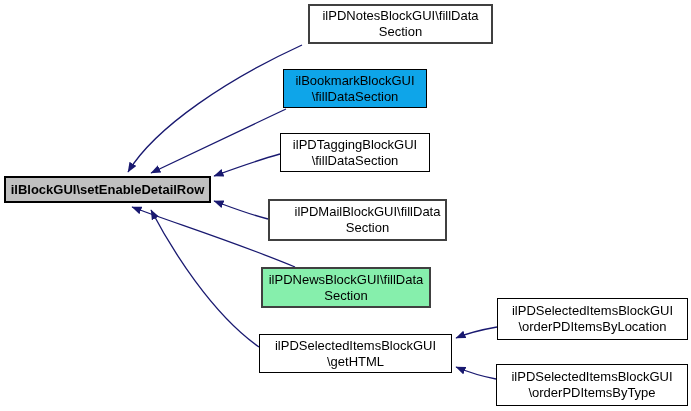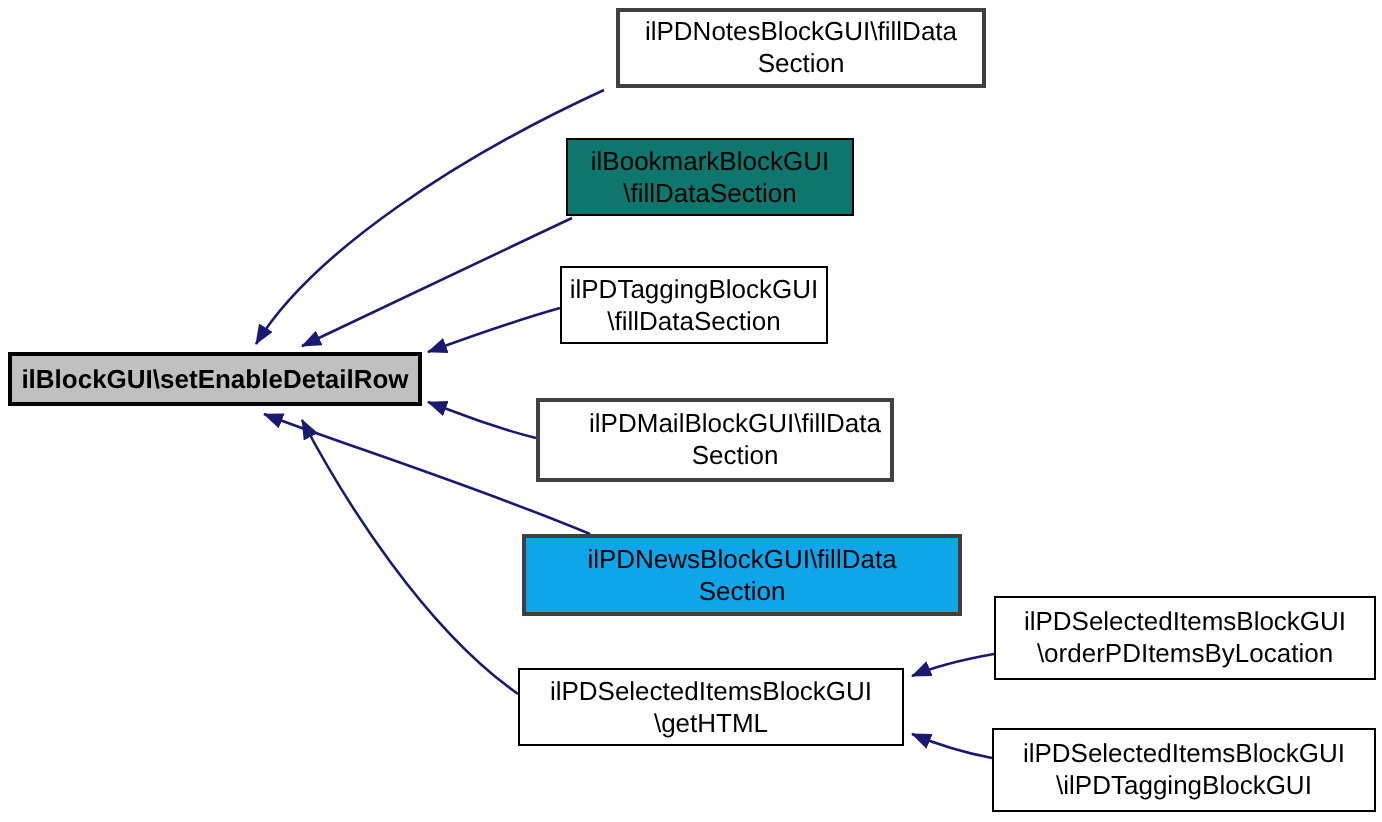--- a/index.html
+++ b/index.html
@@ -61,41 +61,41 @@
       <path d="M497,327 C480,330 468,333 456,338" fill="none" stroke="#191970" stroke-width="1.3" marker-end="url(#arrowhead)"></path>
       <path d="M496,379 C480,376 468,372 456,367" fill="none" stroke="#191970" stroke-width="1.3" marker-end="url(#arrowhead)"></path>
     </svg>
 <div class="node" style="left: 4px; top: 176px; width: 207px; height: 27px; background: rgb(192, 192, 192); border: 2px solid rgb(0, 0, 0); font-weight: bold;">
       <span class="line">ilBlockGUI\setEnableDetailRow</span>
     </div>
     <div class="node" style="left: 263px; top: 4px; width: 185px; height: 40px; background: rgb(255, 255, 255); border: 2px solid rgb(64, 64, 64); margin-left: 45px;">
       <span class="line">ilPDNotesBlockGUI\fillData</span>
       <span class="line">Section</span>
     </div>
-    <div class="node" style="left: 283px; top: 69px; width: 144px; height: 39px; background: #0f766e; border: 1px solid rgb(0, 0, 0);">
+    <div class="node" style="left: 283px; top: 69px; width: 144px; height: 39px; background: #0ea5e9; border: 1px solid rgb(0, 0, 0);">
       <span class="line">ilBookmarkBlockGUI</span>
       <span class="line">\fillDataSection</span>
     </div>
-    <div class="node" style="left: 280px; top: 133px; width: 134px; height: 39px; background: rgb(255, 255, 255); border: 1px solid rgb(0, 0, 0);">
+    <div class="node" style="left: 280px; top: 133px; width: 150px; height: 39px; background: rgb(255, 255, 255); border: 1px solid rgb(0, 0, 0);">
       <span class="line">ilPDTaggingBlockGUI</span>
       <span class="line">\fillDataSection</span>
     </div>
     <div class="node" style="left: 268px; top: 199px; width: 179px; height: 42px; background: rgb(255, 255, 255); border: 2px solid rgb(64, 64, 64); padding-left: 20px;">
       <span class="line">ilPDMailBlockGUI\fillData</span>
       <span class="line">Section</span>
     </div>
-    <div class="node" style="left: 261px; top: 267px; width: 220px; height: 41px; background: #0ea5e9; border: 2px solid rgb(64, 64, 64);">
+    <div class="node" style="left: 261px; top: 267px; width: 170px; height: 41px; background: #86efac; border: 2px solid rgb(64, 64, 64);">
       <span class="line">ilPDNewsBlockGUI\fillData</span>
       <span class="line">Section</span>
     </div>
     <div class="node" style="left: 259px; top: 334px; width: 193px; height: 39px; background: rgb(255, 255, 255); border: 1px solid rgb(0, 0, 0);">
       <span class="line">ilPDSelectedItemsBlockGUI</span>
       <span class="line">\getHTML</span>
     </div>
     <div class="node" style="left: 497px; top: 298px; width: 191px; height: 42px; background: rgb(255, 255, 255); border: 1px solid rgb(0, 0, 0);">
       <span class="line">ilPDSelectedItemsBlockGUI</span>
       <span class="line">\orderPDItemsByLocation</span>
     </div>
     <div class="node" style="left: 496px; top: 364px; width: 192px; height: 42px; background: rgb(255, 255, 255); border: 1px solid rgb(0, 0, 0);">
       <span class="line">ilPDSelectedItemsBlockGUI</span>
-      <span class="line">\ilPDTaggingBlockGUI</span>
+      <span class="line">\orderPDItemsByType</span>
     </div>
   </div>
 
 </body></html>

